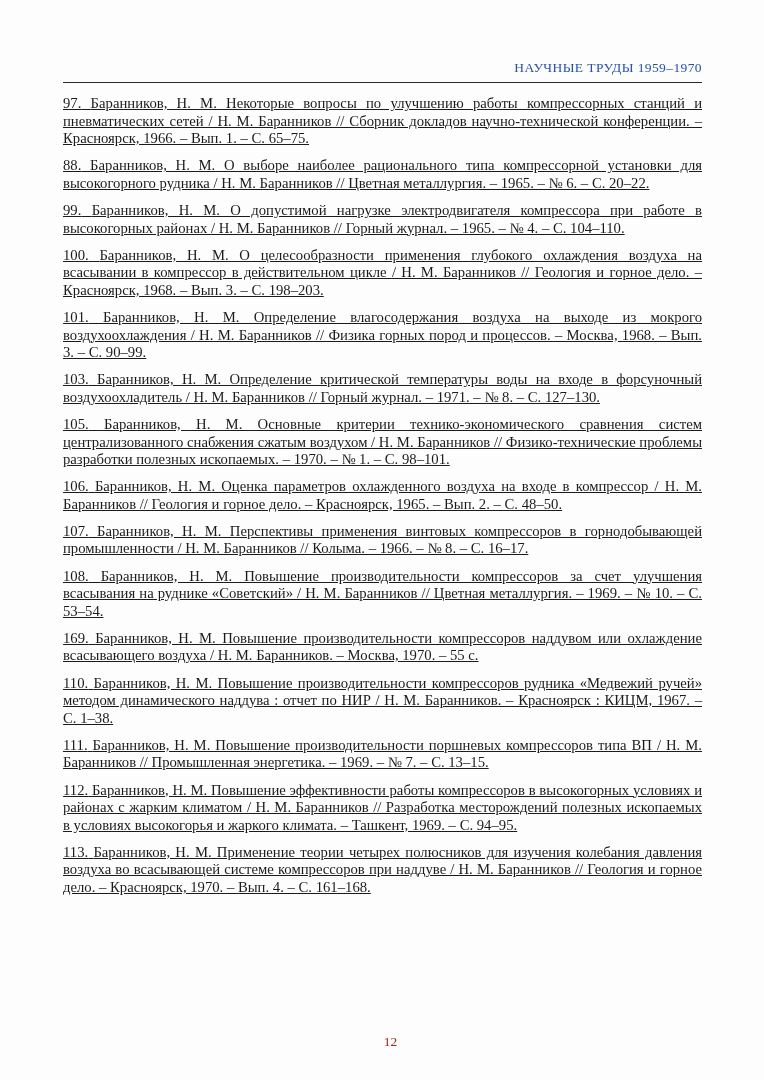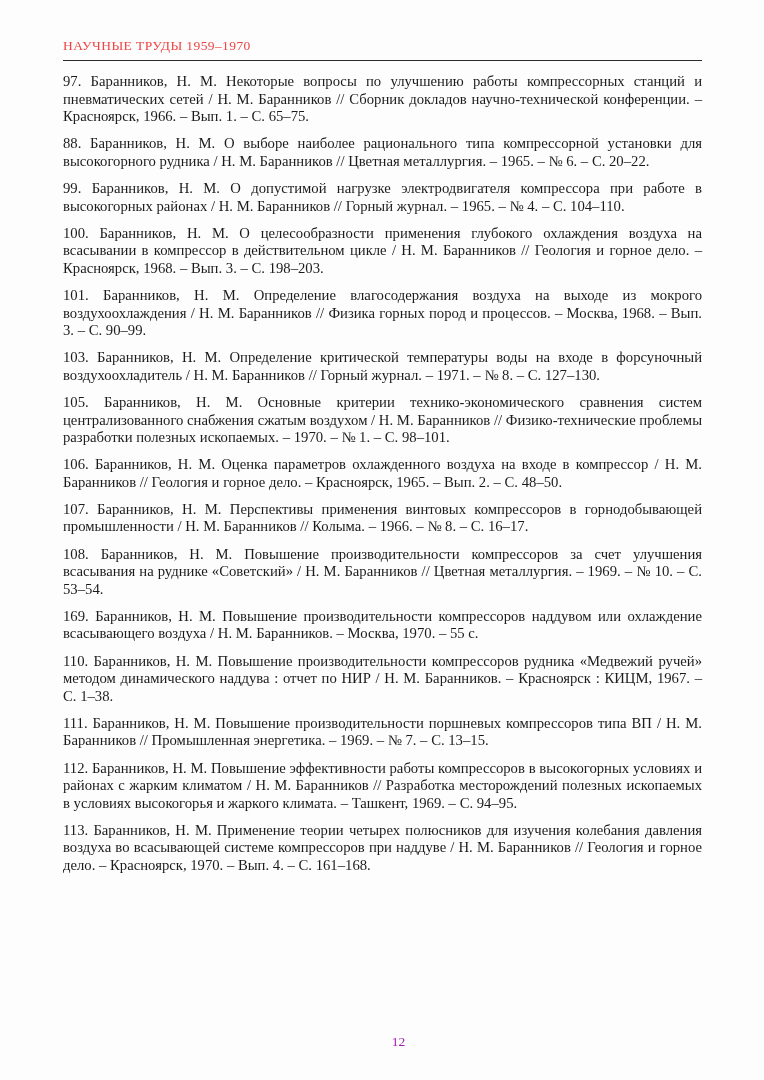--- a/index.html
+++ b/index.html
@@ -16,55 +16,56 @@
     overflow: hidden;
   }
   .page {
     position: absolute;
     left: 63px;
     top: 0;
     width: 639px;
     height: 1080px;
   }
   .running-head {
-    text-align: left;
+    text-align: right;
     font-size: 13.5px;
     letter-spacing: 0.4px;
-    padding-top: 38px;
+    padding-top: 60px;
     line-height: 16px;
-    color: #ef4444;
+    color: #1d4ed8;
   }
   .head-rule {
     border: none;
     border-top: 1.6px solid #2a2a2a;
     margin: 6px 0 0 0;
     width: 100%;
   }
   .entries {
     margin-top: 12px;
+    text-decoration: underline;
   }
   p.entry {
     margin: 0 0 9.5px 0;
     font-size: 14.7px;
     line-height: 17.6px;
     text-align: justify;
     text-justify: inter-word;
     color: #1b1b1b;
   }
   p.entry .num {
     white-space: nowrap;
   }
   .page-number {
     position: absolute;
-    left: 16px;
+    left: 8px;
     top: 1034px;
     width: 100%;
     text-align: center;
     font-size: 13.5px;
-    color: #a21caf;
+    color: #b91c1c;
   }
 </style>
 </head>
 <body>
 
 <div class="page">
   <div class="running-head">НАУЧНЫЕ ТРУДЫ 1959–1970</div>
   <hr class="head-rule">
 
   <div class="entries" id="entries">

